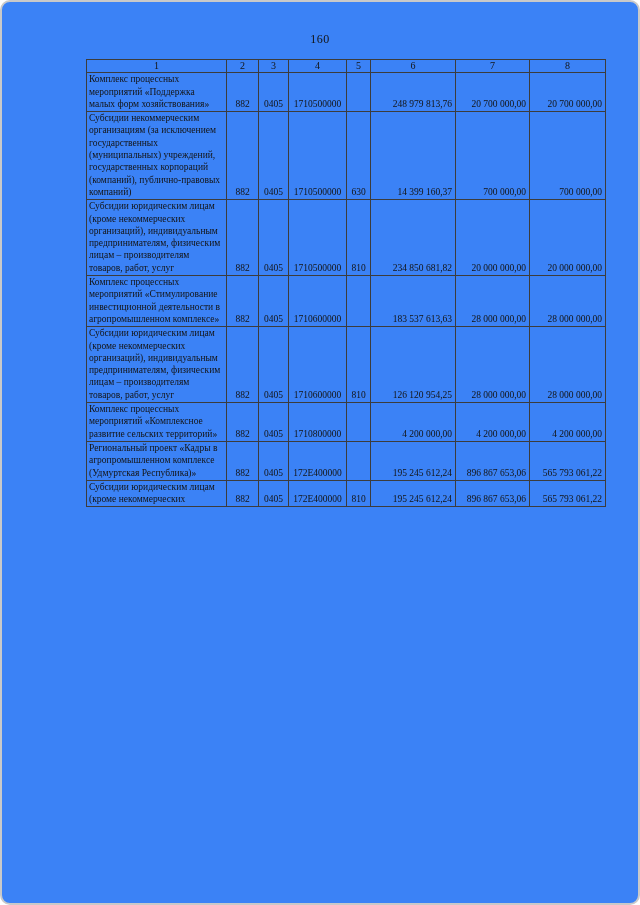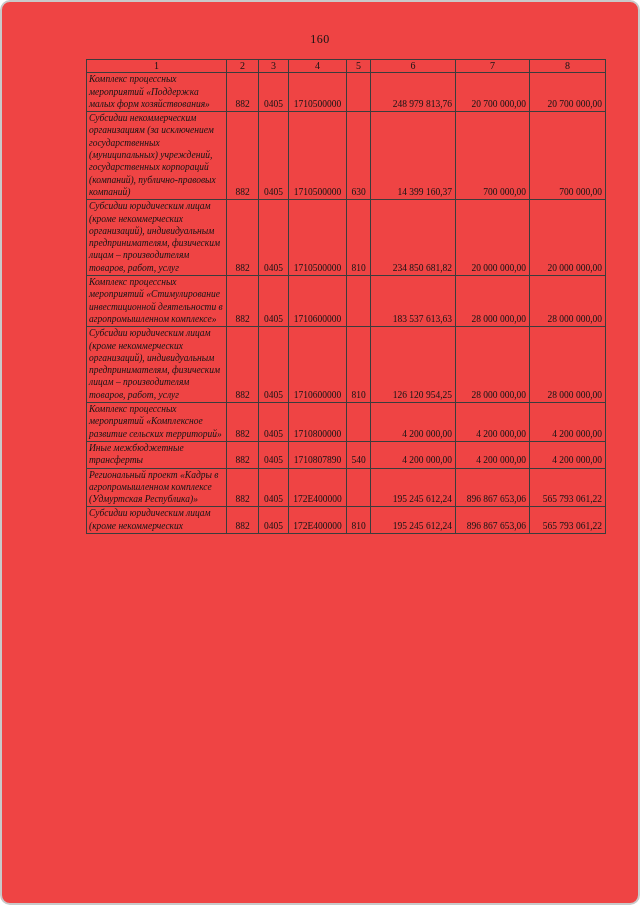--- a/index.html
+++ b/index.html
@@ -4,21 +4,21 @@
 <style>
   html, body {
     margin: 0;
     padding: 0;
     background: #ffffff;
   }
   .page {
     position: relative;
     width: 640px;
     height: 905px;
-    background: #ef4444;
+    background: #3b82f6;
     font-family: "Liberation Serif", serif;
     color: #141414;
     border: 2px solid #c9c9c9;
     border-radius: 10px;
     box-sizing: border-box;
     overflow: hidden;
   }
   .page-number {
     position: absolute;
     top: 30px;
@@ -48,21 +48,20 @@
     font-weight: normal;
     font-size: 10px;
     height: 12px;
     padding: 0;
     text-align: center;
   }
   .budget-table td.c1 {
     text-align: left;
     vertical-align: top;
     padding: 0 3px 1px 2px;
-    font-style: italic;
   }
   .budget-table td.c2,
   .budget-table td.c3,
   .budget-table td.c4,
   .budget-table td.c5 {
     text-align: center;
     vertical-align: bottom;
     padding-bottom: 1px;
   }
   .budget-table td.c6,
@@ -159,30 +158,20 @@
           <td class="c1">Комплекс процессных мероприятий «Комплексное развитие сельских территорий»</td>
           <td class="c2">882</td>
           <td class="c3">0405</td>
           <td class="c4">1710800000</td>
           <td class="c5"></td>
           <td class="c6">4 200 000,00</td>
           <td class="c7">4 200 000,00</td>
           <td class="c8">4 200 000,00</td>
         </tr>
         <tr>
-          <td class="c1">Иные межбюджетные трансферты</td>
-          <td class="c2">882</td>
-          <td class="c3">0405</td>
-          <td class="c4">1710807890</td>
-          <td class="c5">540</td>
-          <td class="c6">4 200 000,00</td>
-          <td class="c7">4 200 000,00</td>
-          <td class="c8">4 200 000,00</td>
-        </tr>
-        <tr>
           <td class="c1">Региональный проект «Кадры в агропромышленном комплексе (Удмуртская Республика)»</td>
           <td class="c2">882</td>
           <td class="c3">0405</td>
           <td class="c4">172E400000</td>
           <td class="c5"></td>
           <td class="c6">195 245 612,24</td>
           <td class="c7">896 867 653,06</td>
           <td class="c8">565 793 061,22</td>
         </tr>
         <tr>

